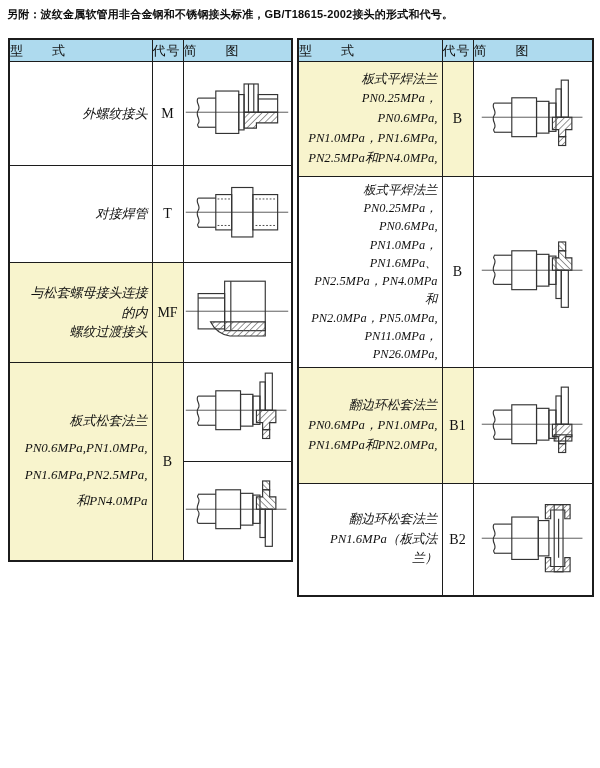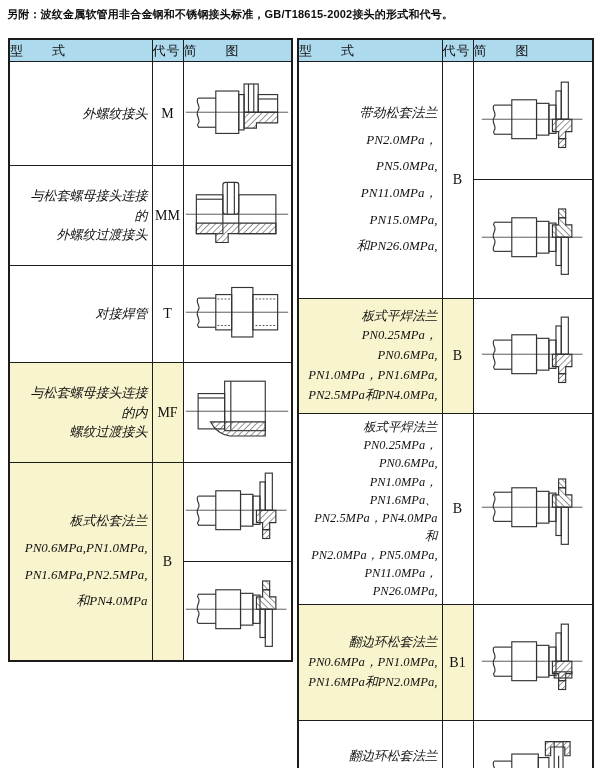--- a/index.html
+++ b/index.html
@@ -171,32 +171,20 @@
       <td class="t">
             <div class="tt">外螺纹接头</div>
           </td>
       <td class="c">M</td>
       <td class="d">
         <svg class="diag" viewBox="0 0 120 96">
               <use href="#g-m"></use>
             </svg>
       </td>
     </tr>
-    <tr style="height:100px">
-      <td class="t">
-            <div class="tt">与松套螺母接头连接的
-外螺纹过渡接头</div>
-          </td>
-      <td class="c">MM</td>
-      <td class="d">
-        <svg class="diag" viewBox="0 0 120 96">
-              <use href="#g-mm"></use>
-            </svg>
-      </td>
-    </tr>
     <tr style="height:97px">
       <td class="t">
             <div class="tt">对接焊管</div>
           </td>
       <td class="c">T</td>
       <td class="d">
         <svg class="diag" viewBox="0 0 120 96">
               <use href="#g-t"></use>
             </svg>
       </td>
@@ -242,41 +230,20 @@
         <col style="width:144px">
         <col style="width:31px">
         <col style="width:120px">
       </colgroup>
     <tbody>
         <tr class="head">
       <th>型　　式</th>
       <th>代号</th>
       <th>简　　图</th>
     </tr>
-    <tr style="height:237px" class="lh2">
-      <td class="t">
-            <div class="tt">带劲松套法兰
-PN2.0MPa，PN5.0MPa,
-PN11.0MPa，PN15.0MPa,
-和PN26.0MPa,</div>
-          </td>
-      <td class="c">B</td>
-      <td class="d">
-        <div class="sub" style="height:117px">
-          <svg class="diag" viewBox="0 0 120 96">
-                <use href="#g-fup"></use>
-              </svg>
-        </div>
-        <div class="sub bt" style="height:118px">
-          <svg class="diag" viewBox="0 0 120 96">
-                <use href="#g-fdown"></use>
-              </svg>
-        </div>
-      </td>
-    </tr>
     <tr style="height:115px" class="lh15">
       <td class="t hl">
             <div class="tt">板式平焊法兰
 PN0.25MPa，PN0.6MPa,
 PN1.0MPa，PN1.6MPa,
 PN2.5MPa和PN4.0MPa,</div>
           </td>
       <td class="c hl">B</td>
       <td class="d">
         <svg class="diag" viewBox="0 0 120 96">

